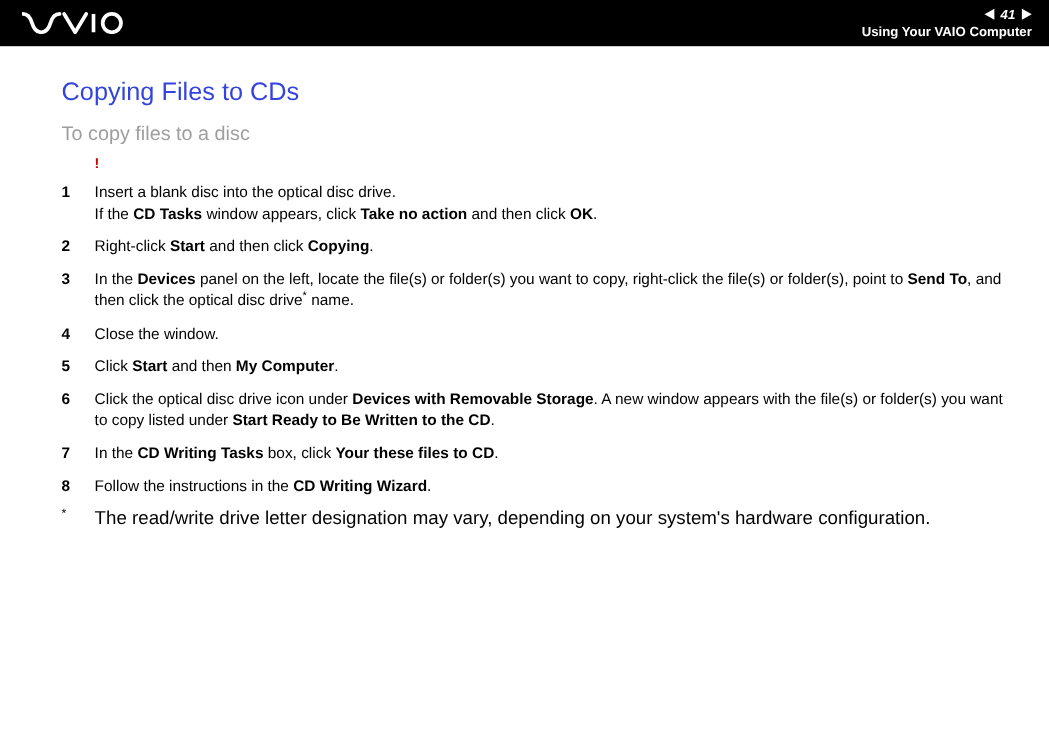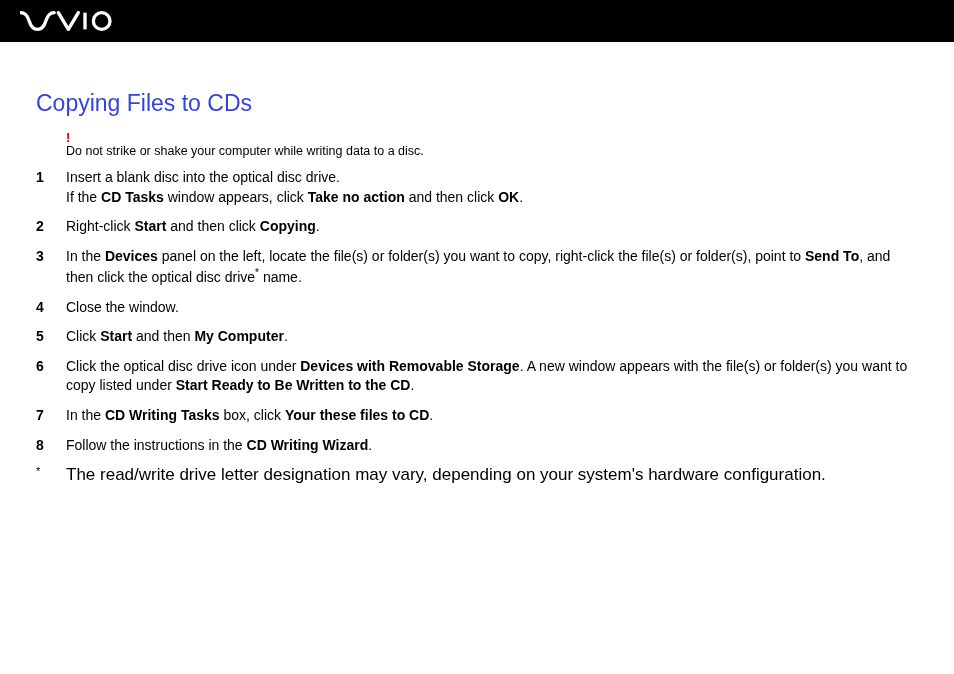--- a/index.html
+++ b/index.html
@@ -55,21 +55,22 @@
       border-right: 9px solid #ffffff;
     }
     .nav-arrow.right {
       border-left: 9px solid #ffffff;
     }
     .section-name {
       font-size: 12px;
       font-weight: bold;
     }
     .content {
-      padding: 48px 36px 0 36px;
+      padding: 28px 36px 0 36px;
+      margin-left: 20px;
     }
     .page-title {
       color: #3344dd;
       font-size: 23px;
       font-weight: normal;
       margin-bottom: 14px;
     }
     .subtitle {
       color: #9e9e9e;
       font-size: 18px;
@@ -136,28 +137,36 @@
 
 <div class="header-bar">
   <div class="vaio-logo">
     <svg viewBox="0 0 120 24" width="100" height="20">
       <path d="M 1 2 Q 8 2 11 12 Q 14 22 21 22 Q 28 22 31 12 Q 34 2 41 2" stroke="#ffffff" stroke-width="4" fill="none" stroke-linecap="round"></path>
       <path d="M 46 2 L 58 22 L 70 2" stroke="#ffffff" stroke-width="4" fill="none" stroke-linecap="round" stroke-linejoin="round"></path>
       <rect x="76" y="2" width="4" height="20" fill="#ffffff"></rect>
       <circle cx="98" cy="12" r="10" stroke="#ffffff" stroke-width="4" fill="none"></circle>
     </svg>
   </div>
+  <div class="header-right">
+    <div class="page-nav">
+      <div class="nav-arrow left"></div>
+      <span>41</span>
+      <div class="nav-arrow right"></div>
+    </div>
+    <div class="section-name">Using Your VAIO Computer</div>
+  </div>
 </div>
 
 <div class="content">
   <h1 class="page-title">Copying Files to CDs</h1>
+  <h2 class="subtitle">To copy files to a disc</h2>
 
   <div class="warning-block">
     <div class="warning-mark">!</div>
-    <div class="warning-text">Do not strike or shake your computer while writing data to a disc.</div>
   </div>
 
   <ol class="steps" id="steps">
       <li class="step">
         <div class="step-num">1</div>
         <div class="step-body">Insert a blank disc into the optical disc drive.<br>If the <b>CD Tasks</b> window appears, click <b>Take no action</b> and then click <b>OK</b>.</div>
       </li>
       <li class="step">
         <div class="step-num">2</div>
         <div class="step-body">Right-click <b>Start</b> and then click <b>Copying</b>.</div>

